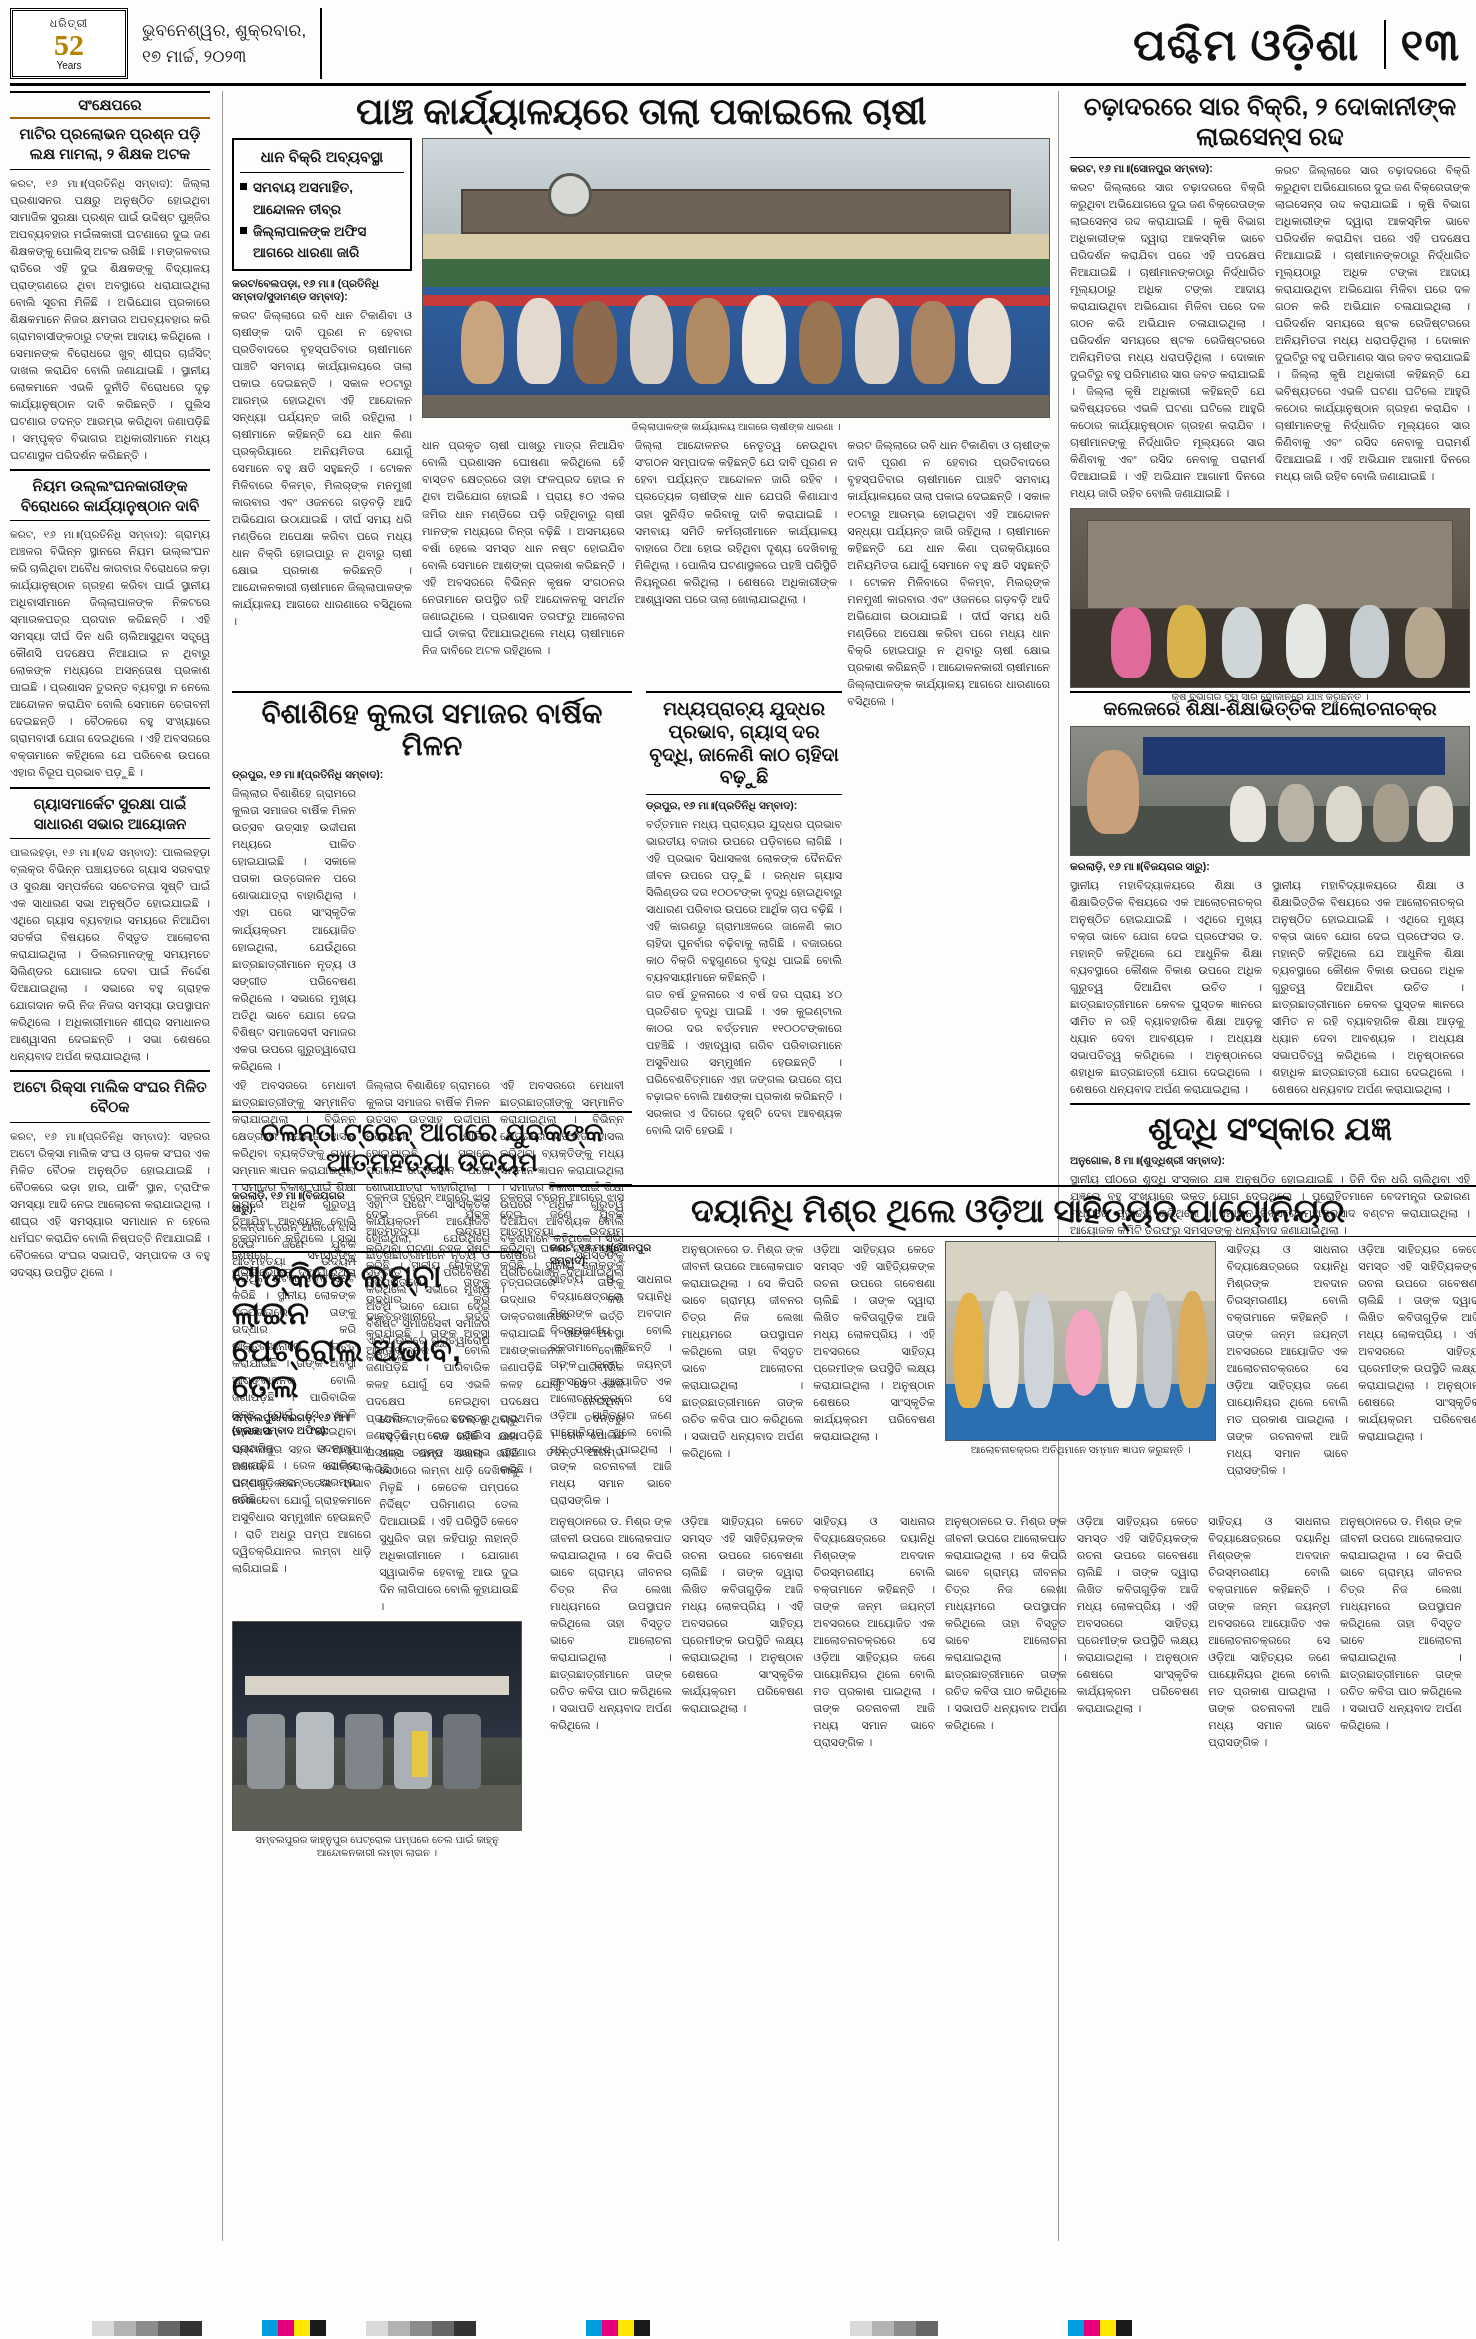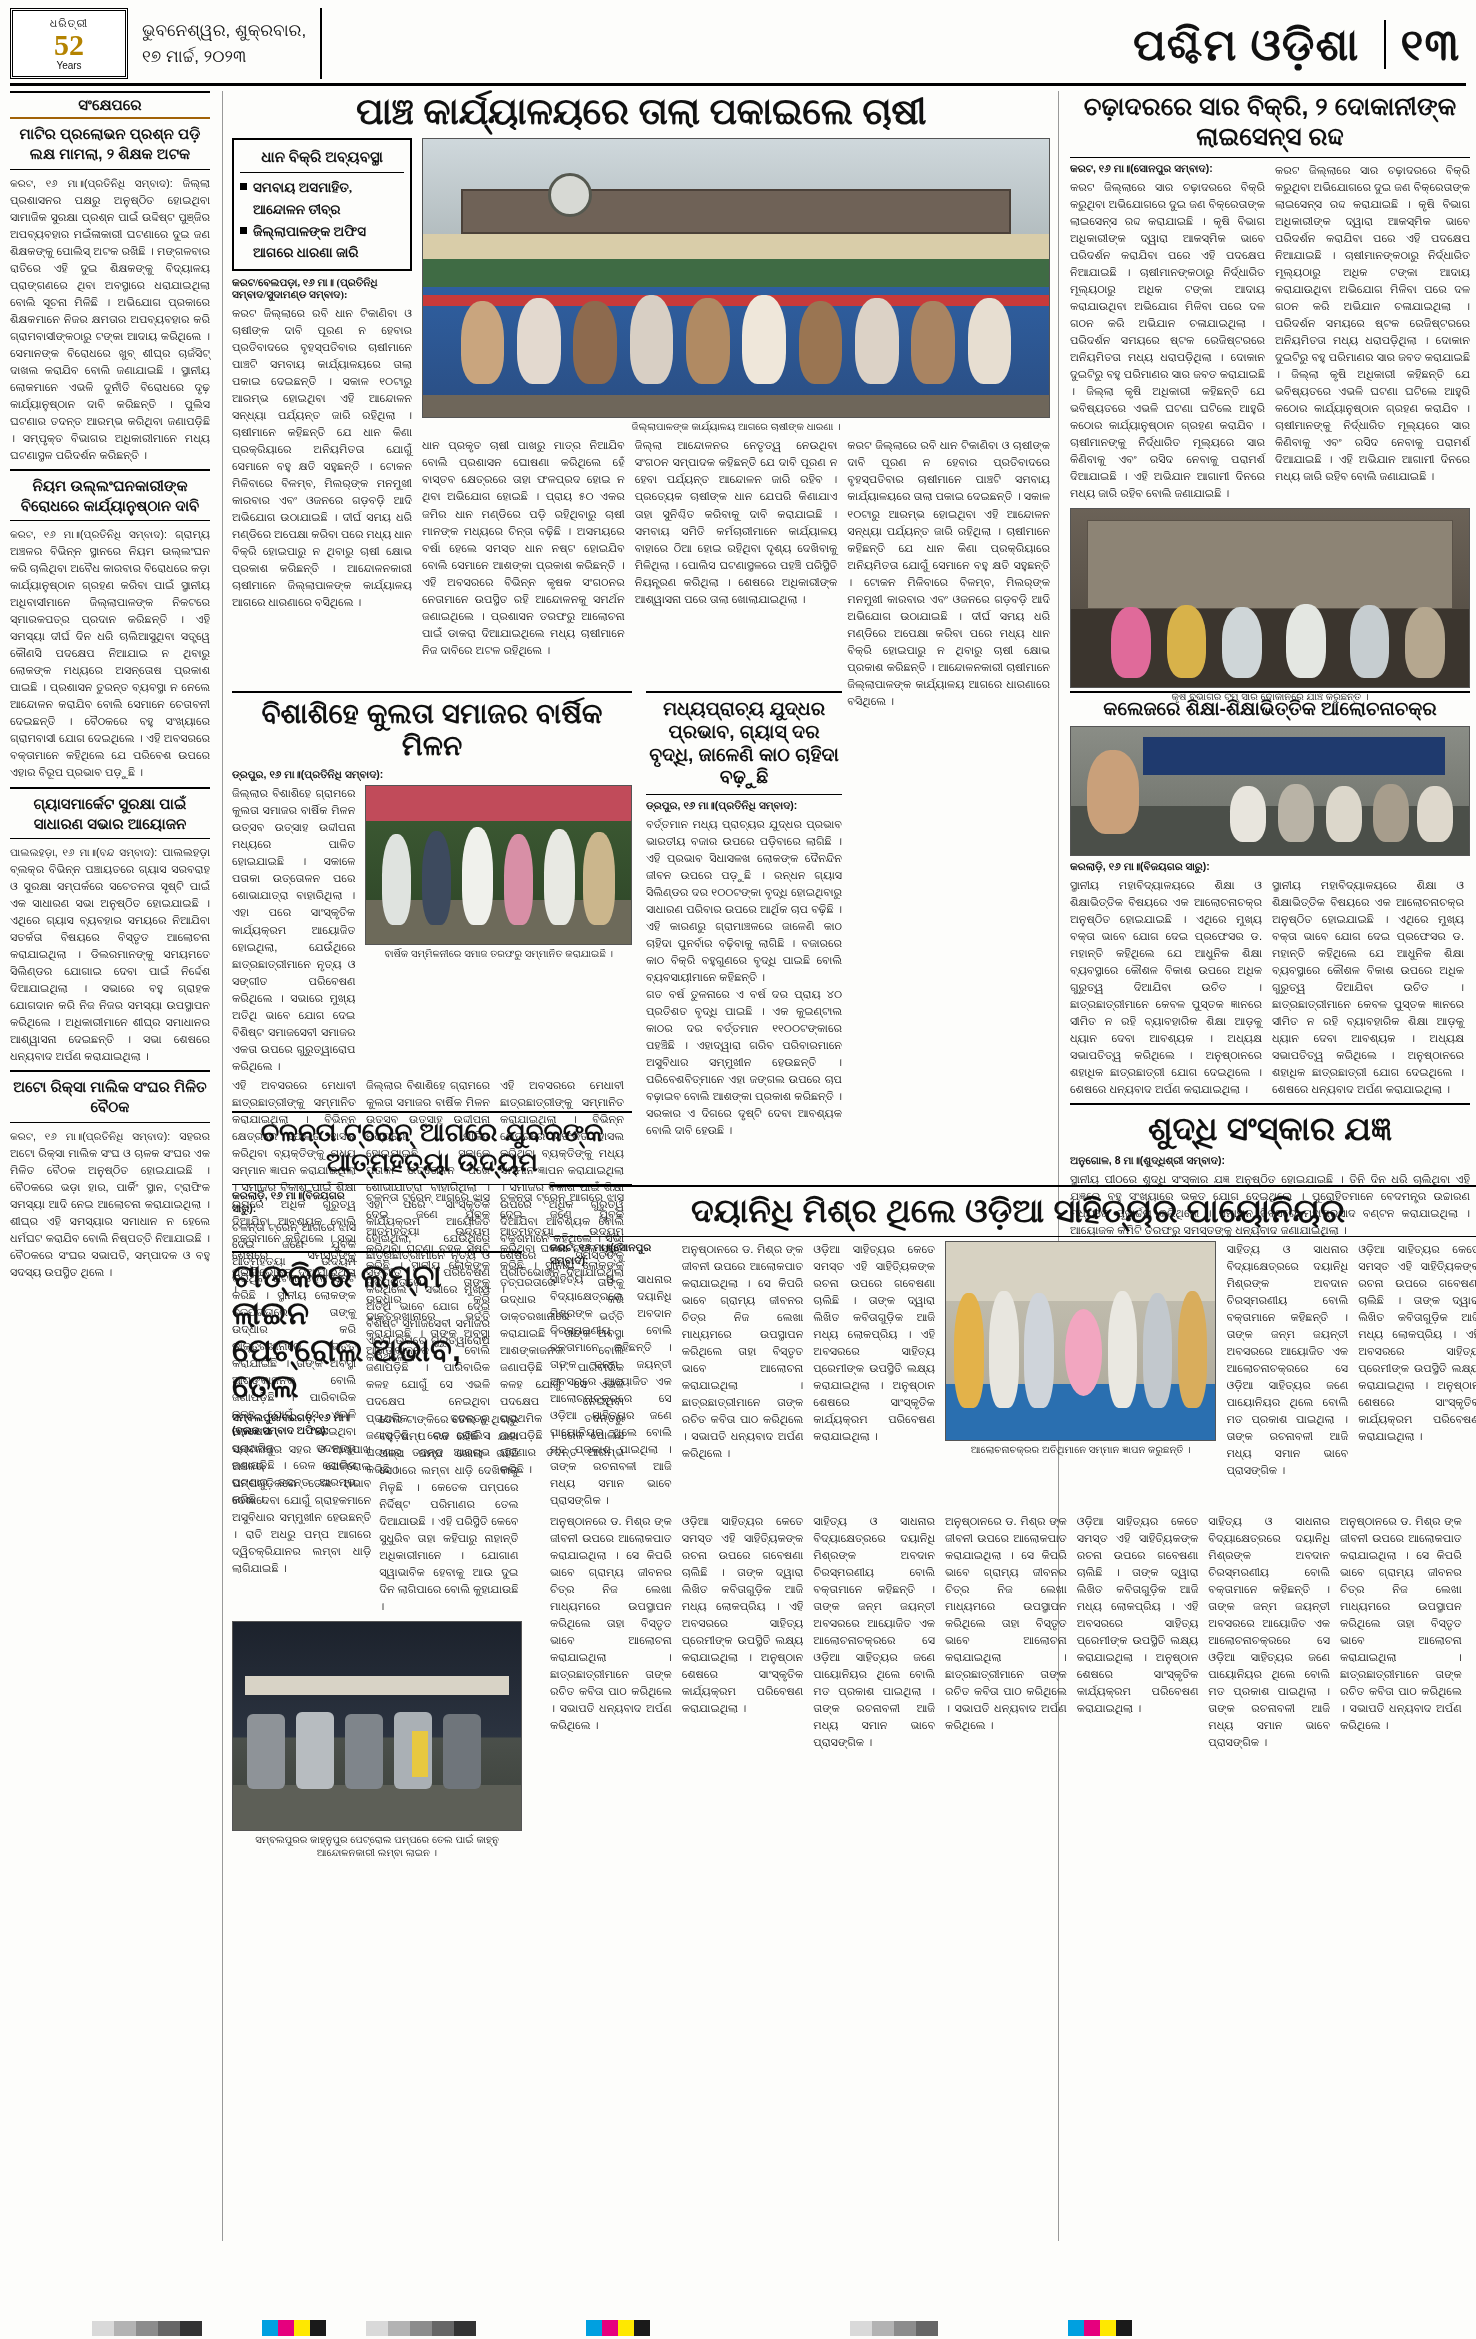--- a/index.html
+++ b/index.html
@@ -143,21 +143,21 @@
         <span class="kicker">କରଟ, ୧୬ ମା॥(ପ୍ରତିନିଧି ସମ୍ବାଦ):</span>
         <span>ସହରର ଅଟୋ ରିକ୍ସା ମାଲିକ ସଂଘ ଓ ଚାଳକ ସଂଘର ଏକ ମିଳିତ ବୈଠକ ଅନୁଷ୍ଠିତ ହୋଇଯାଇଛି । ବୈଠକରେ ଭଡ଼ା ହାର, ପାର୍କିଂ ସ୍ଥାନ, ଟ୍ରାଫିକ ସମସ୍ୟା ଆଦି ନେଇ ଆଲୋଚନା କରାଯାଇଥିଲା । ଶୀଘ୍ର ଏହି ସମସ୍ୟାର ସମାଧାନ ନ ହେଲେ ଧର୍ମଘଟ କରାଯିବ ବୋଲି ନିଷ୍ପତ୍ତି ନିଆଯାଇଛି । ବୈଠକରେ ସଂଘର ସଭାପତି, ସମ୍ପାଦକ ଓ ବହୁ ସଦସ୍ୟ ଉପସ୍ଥିତ ଥିଲେ ।</span>
       </div>
     </div>
 
     <div class="col" style="left:222px;top:0;width:818px;">
       <div class="mainhead">ପାଞ୍ଚ କାର୍ଯ୍ୟାଳୟରେ ତାଲା ପକାଇଲେ ଚାଷୀ</div>
 
       <div style="display:flex;gap:10px;">
 
-        <div style="width:180px;font-family:Liberation Serif, serif;">
+        <div style="width:180px;">
           <div class="boxhead">
             <div class="bh-title">ଧାନ ବିକ୍ରି ଅବ୍ୟବସ୍ଥା</div>
             <div>ସମବାୟ ଅସମାହିତ, ଆନ୍ଦୋଳନ ତୀବ୍ର</div>
             <div>ଜିଲ୍ଲାପାଳଙ୍କ ଅଫିସ ଆଗରେ ଧାରଣା ଜାରି</div>
           </div>
           <div class="byline">କରଟ/ବେଲପଡ଼ା, ୧୬ ମା॥ (ପ୍ରତିନିଧି ସମ୍ବାଦ/ସୁଦାମଣ୍ଡ ସମ୍ବାଦ):</div>
           <div class="colbody">କରଟ ଜିଲ୍ଲାରେ ରବି ଧାନ ଟିକାଣିବା ଓ ଚାଷୀଙ୍କ ଦାବି ପୂରଣ ନ ହେବାର ପ୍ରତିବାଦରେ ବୃହସ୍ପତିବାର ଚାଷୀମାନେ ପାଞ୍ଚଟି ସମବାୟ କାର୍ଯ୍ୟାଳୟରେ ତାଲା ପକାଇ ଦେଇଛନ୍ତି । ସକାଳ ୧୦ଟାରୁ ଆରମ୍ଭ ହୋଇଥିବା ଏହି ଆନ୍ଦୋଳନ ସନ୍ଧ୍ୟା ପର୍ଯ୍ୟନ୍ତ ଜାରି ରହିଥିଲା । ଚାଷୀମାନେ କହିଛନ୍ତି ଯେ ଧାନ କିଣା ପ୍ରକ୍ରିୟାରେ ଅନିୟମିତତା ଯୋଗୁଁ ସେମାନେ ବହୁ କ୍ଷତି ସହୁଛନ୍ତି । ଟୋକନ ମିଳିବାରେ ବିଳମ୍ବ, ମିଲର୍‌ଙ୍କ ମନମୁଖୀ କାରବାର ଏବଂ ଓଜନରେ ଗଡ଼ବଡ଼ି ଆଦି ଅଭିଯୋଗ ଉଠାଯାଇଛି । ଦୀର୍ଘ ସମୟ ଧରି ମଣ୍ଡିରେ ଅପେକ୍ଷା କରିବା ପରେ ମଧ୍ୟ ଧାନ ବିକ୍ରି ହୋଇପାରୁ ନ ଥିବାରୁ ଚାଷୀ କ୍ଷୋଭ ପ୍ରକାଶ କରିଛନ୍ତି । ଆନ୍ଦୋଳନକାରୀ ଚାଷୀମାନେ ଜିଲ୍ଲାପାଳଙ୍କ କାର୍ଯ୍ୟାଳୟ ଆଗରେ ଧାରଣାରେ ବସିଥିଲେ ।</div>
         </div>
 
         <div style="flex:1;">
@@ -218,34 +218,20 @@
       </div>
       <div class="cap">କୃଷି ବିଭାଗର ଟିମ୍ ସାର ଦୋକାନରେ ଯାଞ୍ଚ କରୁଛନ୍ତି ।</div>
     </div>
 
     <div class="col" style="left:222px;top:595px;width:400px;">
       <div class="rule-h"></div>
       <div class="midhead">ବିଶାଶିହେ କୁଲତା ସମାଜର ବାର୍ଷିକ ମିଳନ</div>
       <div class="byline">ଡ୍ରପୁର, ୧୬ ମା॥(ପ୍ରତିନିଧି ସମ୍ବାଦ):</div>
       <div style="display:flex;gap:10px;">
         <div class="colbody" style="width:31%;">ଜିଲ୍ଲାର ବିଶାଶିହେ ଗ୍ରାମରେ କୁଲତା ସମାଜର ବାର୍ଷିକ ମିଳନ ଉତ୍ସବ ଉତ୍ସାହ ଉଦ୍ଦୀପନା ମଧ୍ୟରେ ପାଳିତ ହୋଇଯାଇଛି । ସକାଳେ ପତାକା ଉତ୍ତୋଳନ ପରେ ଶୋଭାଯାତ୍ରା ବାହାରିଥିଲା । ଏହା ପରେ ସାଂସ୍କୃତିକ କାର୍ଯ୍ୟକ୍ରମ ଆୟୋଜିତ ହୋଇଥିଲା, ଯେଉଁଥିରେ ଛାତ୍ରଛାତ୍ରୀମାନେ ନୃତ୍ୟ ଓ ସଙ୍ଗୀତ ପରିବେଷଣ କରିଥିଲେ । ସଭାରେ ମୁଖ୍ୟ ଅତିଥି ଭାବେ ଯୋଗ ଦେଇ ବିଶିଷ୍ଟ ସମାଜସେବୀ ସମାଜର ଏକତା ଉପରେ ଗୁରୁତ୍ୱାରୋପ କରିଥିଲେ ।</div>
-        <div style="width:67%;">
-          <div class="photo" style="height:160px;">
-            <div class="ph-sky" style="background:linear-gradient(#3e5c34,#2d4427);"></div>
-            <div class="ph-band" style="top:0;height:22%;background:#c14b5a;"></div>
-            <div class="ph-band" style="top:72%;height:28%;background:#6d6a5a;"></div>
-            <div class="ph-fig" style="left:6%;top:30%;width:11%;height:58%;background:#dfe3df;"></div>
-            <div class="ph-fig" style="left:21%;top:28%;width:11%;height:60%;background:#3d4a5e;"></div>
-            <div class="ph-fig" style="left:36%;top:26%;width:12%;height:62%;background:#f0f1ec;"></div>
-            <div class="ph-fig" style="left:52%;top:30%;width:11%;height:58%;background:#d88fa6;"></div>
-            <div class="ph-fig" style="left:67%;top:27%;width:12%;height:61%;background:#e8e9e3;"></div>
-            <div class="ph-fig" style="left:82%;top:29%;width:12%;height:59%;background:#cbb68c;"></div>
-          </div>
-          <div class="cap">ବାର୍ଷିକ ସମ୍ମିଳନୀରେ ସମାଜ ତରଫରୁ ସମ୍ମାନିତ କରାଯାଇଛି ।</div>
-        </div>
       </div>
       <div style="display:flex;gap:10px;margin-top:2px;">
         <div class="colbody" style="width:31%;">ଏହି ଅବସରରେ ମେଧାବୀ ଛାତ୍ରଛାତ୍ରୀଙ୍କୁ ସମ୍ମାନିତ କରାଯାଇଥିଲା । ବିଭିନ୍ନ କ୍ଷେତ୍ରରେ ସଫଳତା ହାସଲ କରିଥିବା ବ୍ୟକ୍ତିଙ୍କୁ ମଧ୍ୟ ସମ୍ମାନ ଜ୍ଞାପନ କରାଯାଇଥିଲା । ସମାଜର ବିକାଶ ପାଇଁ ଶିକ୍ଷା ଉପରେ ଅଧିକ ଗୁରୁତ୍ୱ ଦିଆଯିବା ଆବଶ୍ୟକ ବୋଲି ବକ୍ତାମାନେ କହିଥିଲେ । ସଭା ଶେଷରେ ସମସ୍ତଙ୍କୁ ପ୍ରୀତିଭୋଜନ ଦିଆଯାଇଥିଲା ।</div>
         <div class="colbody" style="width:31%;">ଜିଲ୍ଲାର ବିଶାଶିହେ ଗ୍ରାମରେ କୁଲତା ସମାଜର ବାର୍ଷିକ ମିଳନ ଉତ୍ସବ ଉତ୍ସାହ ଉଦ୍ଦୀପନା ମଧ୍ୟରେ ପାଳିତ ହୋଇଯାଇଛି । ସକାଳେ ପତାକା ଉତ୍ତୋଳନ ପରେ ଶୋଭାଯାତ୍ରା ବାହାରିଥିଲା । ଏହା ପରେ ସାଂସ୍କୃତିକ କାର୍ଯ୍ୟକ୍ରମ ଆୟୋଜିତ ହୋଇଥିଲା, ଯେଉଁଥିରେ ଛାତ୍ରଛାତ୍ରୀମାନେ ନୃତ୍ୟ ଓ ସଙ୍ଗୀତ ପରିବେଷଣ କରିଥିଲେ । ସଭାରେ ମୁଖ୍ୟ ଅତିଥି ଭାବେ ଯୋଗ ଦେଇ ବିଶିଷ୍ଟ ସମାଜସେବୀ ସମାଜର ଏକତା ଉପରେ ଗୁରୁତ୍ୱାରୋପ କରିଥିଲେ ।</div>
         <div class="colbody" style="width:31%;">ଏହି ଅବସରରେ ମେଧାବୀ ଛାତ୍ରଛାତ୍ରୀଙ୍କୁ ସମ୍ମାନିତ କରାଯାଇଥିଲା । ବିଭିନ୍ନ କ୍ଷେତ୍ରରେ ସଫଳତା ହାସଲ କରିଥିବା ବ୍ୟକ୍ତିଙ୍କୁ ମଧ୍ୟ ସମ୍ମାନ ଜ୍ଞାପନ କରାଯାଇଥିଲା । ସମାଜର ବିକାଶ ପାଇଁ ଶିକ୍ଷା ଉପରେ ଅଧିକ ଗୁରୁତ୍ୱ ଦିଆଯିବା ଆବଶ୍ୟକ ବୋଲି ବକ୍ତାମାନେ କହିଥିଲେ । ସଭା ଶେଷରେ ସମସ୍ତଙ୍କୁ ପ୍ରୀତିଭୋଜନ ଦିଆଯାଇଥିଲା ।</div>
       </div>
     </div>
 
     <div class="col" style="left:636px;top:595px;width:196px;">
       <div class="rule-h"></div>

